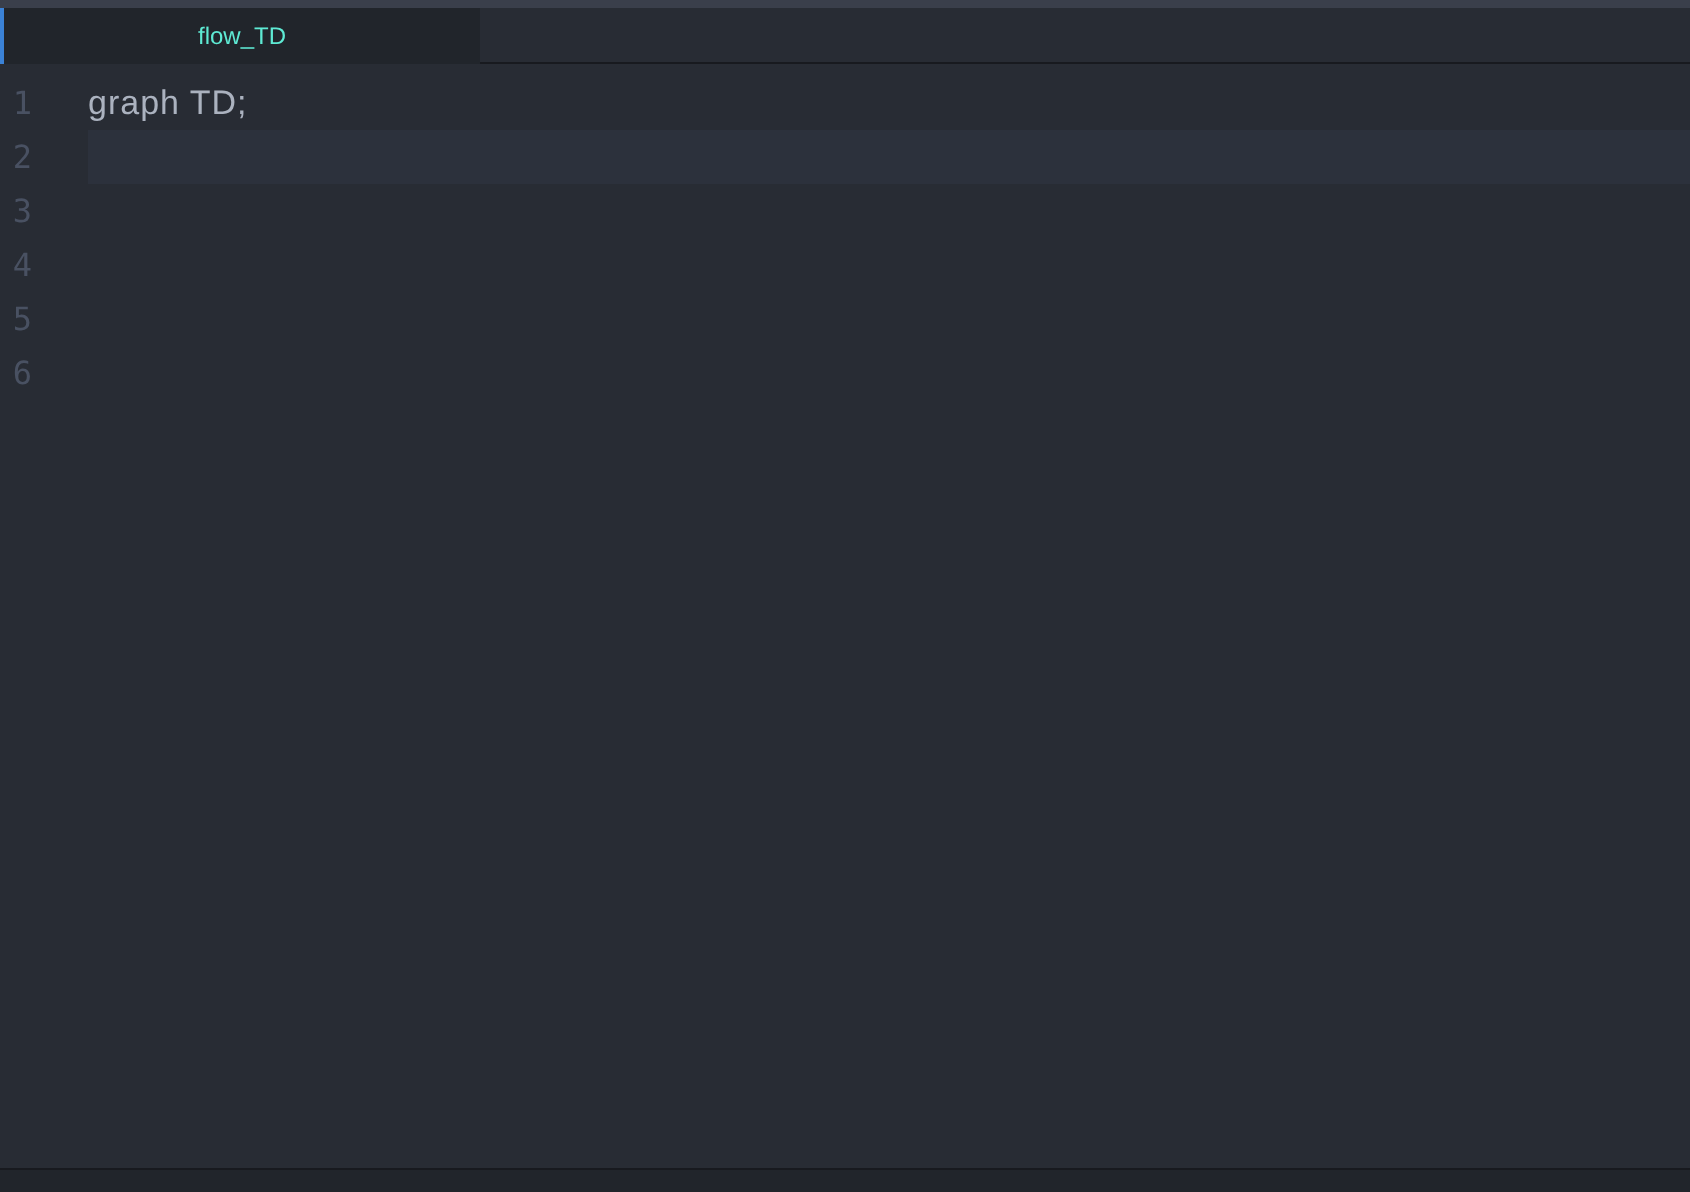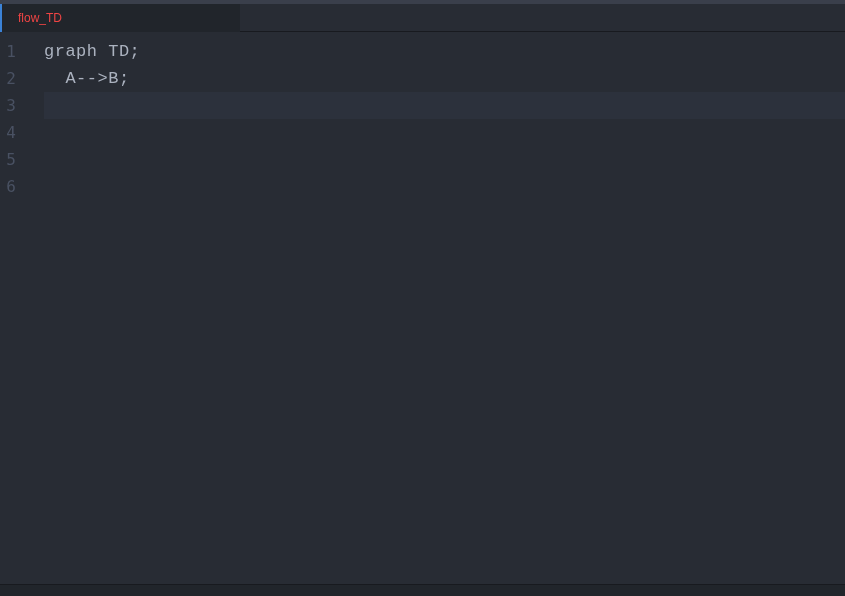--- a/index.html
+++ b/index.html
@@ -23,25 +23,26 @@
       height: 28px;
       display: flex;
       background: #21252b;
       position: relative;
     }
     .tab {
       height: 28px;
       min-width: 240px;
       display: flex;
       align-items: center;
+      justify-content: center;
       border-left: 2px solid #3b82d6;
-      color: #ef4444;
+      color: #5eead4;
       font-size: 12px;
       font-family: -apple-system, BlinkMacSystemFont, 'Segoe UI', sans-serif;
-      padding: 0 16px;
+      padding: 0 47px;
       background: #21252b;
       cursor: pointer;
     }
     .tab-label {
       white-space: nowrap;
     }
     .tab-divider {
       flex: 1;
       height: 28px;
       border-bottom: 1px solid #181a1f;
@@ -73,21 +74,21 @@
     .code-area {
       flex: 1;
       padding-top: 6px;
       position: relative;
     }
     .code-line {
       height: 27px;
       line-height: 27px;
       font-size: 17px;
       color: #abb2bf;
-      font-family: Liberation Mono, monospace;
+      font-family: Liberation Sans, sans-serif;
       white-space: pre;
       letter-spacing: 0.5px;
     }
     .code-line.active {
       background: #2c313c;
     }
     .bottom-bar {
       height: 12px;
       background: #21252b;
       width: 100%;
@@ -110,18 +111,17 @@
   <div class="gutter">
     <div class="line-number">1</div>
     <div class="line-number">2</div>
     <div class="line-number">3</div>
     <div class="line-number">4</div>
     <div class="line-number">5</div>
     <div class="line-number">6</div>
   </div>
   <div class="code-area">
     <div class="code-line">graph TD;</div>
-    <div class="code-line">  A--&gt;B;</div>
     <div class="code-line active"></div>
   </div>
 </div>
 
 <div class="bottom-bar"></div>
 
 </body></html>

